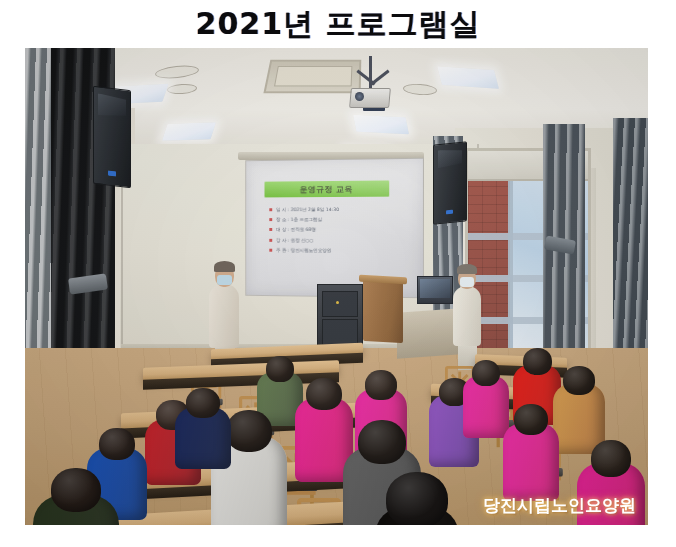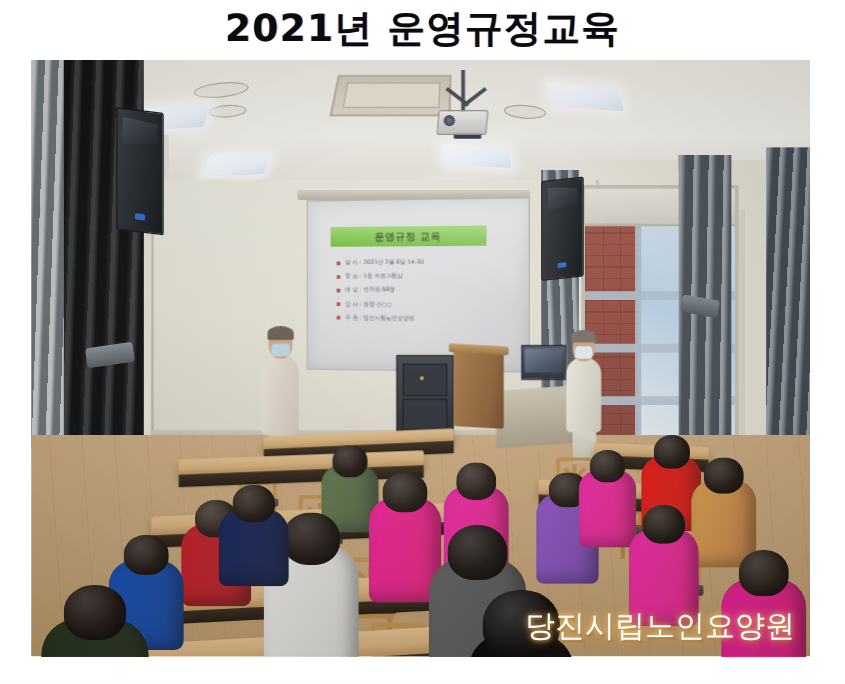--- a/index.html
+++ b/index.html
@@ -459,22 +459,22 @@
     left: 435px; top: 229px; width: 14px; height: 10px;
     background: #e6eef2; border-radius: 3px;
   }
 
   
   #watermark {
     position: absolute;
     right: 12px;
     bottom: 8px;
     font-family: "DejaVu Sans", sans-serif;
-    font-size: 24px;
-    font-weight: normal;
+    font-size: 17px;
+    font-weight: bold;
     color: #ffffff;
     letter-spacing: 0px;
     text-shadow:
       0 0 4px rgba(255,210,120,0.95),
       0 0 9px rgba(255,180,60,0.7),
       1px 1px 2px rgba(90,40,0,0.55);
     white-space: nowrap;
   }
 
   
@@ -484,21 +484,21 @@
       radial-gradient(ellipse at 50% 45%, rgba(255,255,255,0.06) 0%, rgba(0,0,0,0.12) 100%);
     pointer-events: none;
   }
 </style>
 </head>
 <body>
 
 <div id="page">
 
   <div id="title-bar">
-    <span id="page-title">2021년 운영규정교육</span>
+    <span id="page-title">2021년 프로그램실</span>
   </div>
 
   <div id="photo">
 
     <div class="layer" id="ceiling"></div>
     <div class="vent-oval" id="vent-o1"></div>
     <div class="vent-oval" id="vent-o2"></div>
     <div class="vent-oval" id="vent-o3"></div>
     <div class="layer" id="ac-vent">
       <div id="ac-vent-inner"></div>

